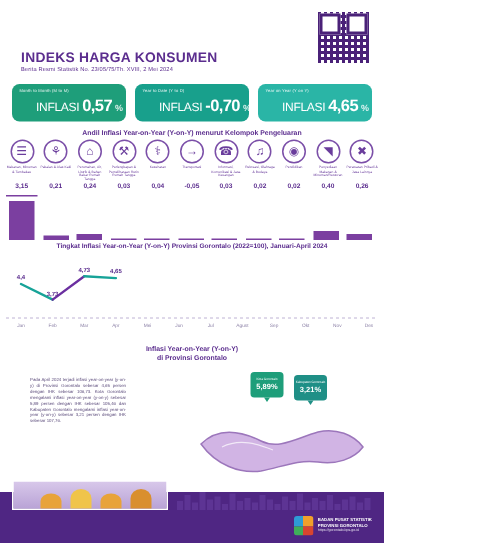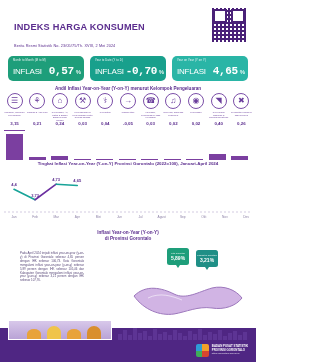--- a/index.html
+++ b/index.html
@@ -13,21 +13,21 @@
   }
 
   
   #header { position: absolute; left: 0; top: 0; width: 256px; height: 52px; background: #ffffff; }
   .h-title {
     position: absolute; left: 14px;
     font-weight: bold; color: #5b2d8e;
     font-size: 9.2px; letter-spacing: .2px; line-height: 10px;
   }
   #t1 { top: 11px; }
-  #t2 { top: 22px; }
+  #t2 { top: 33px; }
   #t3 { top: 33px; }
   .h-sub {
     position: absolute; left: 14px; top: 44px;
     font-size: 3.8px; color: #5b2d8e; letter-spacing: .1px;
   }
   #qr {
     position: absolute; right: 10px; top: 8px; width: 34px; height: 34px;
     background:
       repeating-linear-gradient(90deg,#4a2178 0 2px,transparent 2px 4px),
       repeating-linear-gradient(0deg,#4a2178 0 2px,transparent 2px 4px),
@@ -51,22 +51,22 @@
   #stat1 { left: 90px;  background: #18a08c; }
   #stat2 { left: 172px; background: #2ab5a6; }
   .stat-cap {
     position: absolute; left: 5px; top: 2.5px;
     font-size: 2.7px; letter-spacing: .15px; opacity: .95; white-space: nowrap;
   }
   .stat-body {
     position: absolute; left: 5px; top: 8.5px; right: 3px;
     display: flex; align-items: baseline; gap: 2px;
   }
-  .stat-word { font-size: 8px; letter-spacing: -.2px; font-weight: 300; }
-  .stat-val  { font-size: 11px; font-weight: bold; letter-spacing: -.4px; margin-left: auto; font-family: Liberation Mono, monospace; }
+  .stat-word { font-size: 8px; letter-spacing: -.2px; font-weight: 300; margin-left: 11px; }
+  .stat-val  { font-size: 11px; font-weight: bold; letter-spacing: -.4px; margin-left: auto; }
   .stat-pct  { font-size: 6px; font-weight: bold; opacity: .85; }
 
   
   #andil-title {
     position: absolute; left: 0; top: 86px; width: 256px;
     text-align: center; font-size: 4.6px; font-weight: bold; color: #5b2d8e;
   }
   #andil-row {
     position: absolute; left: 4px; top: 93px; width: 248px; height: 40px;
     display: flex; justify-content: space-between;

